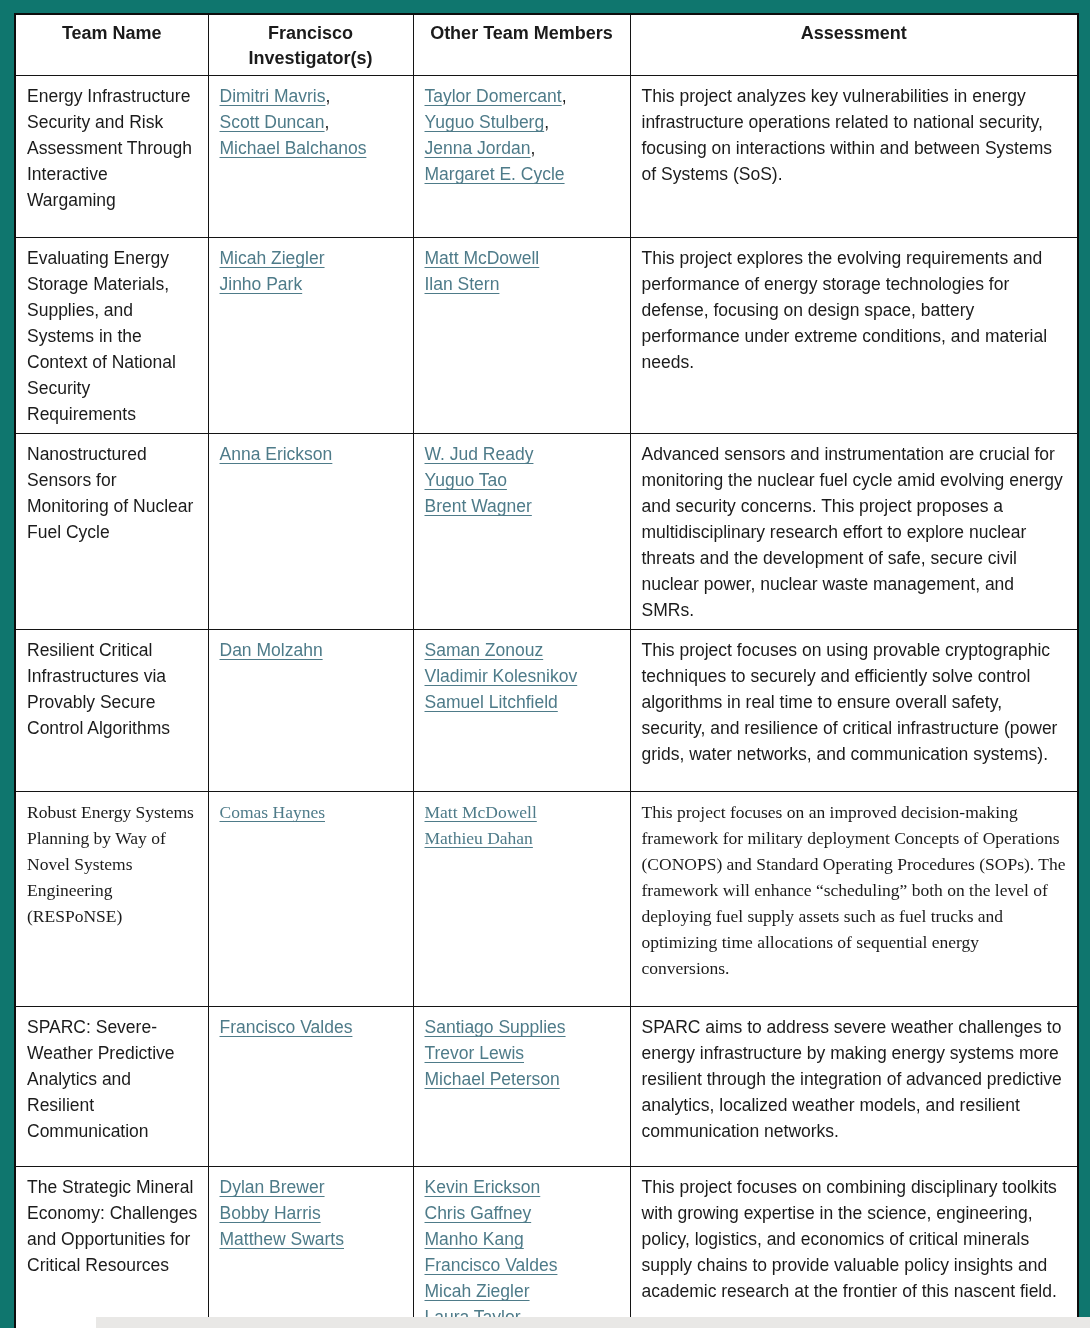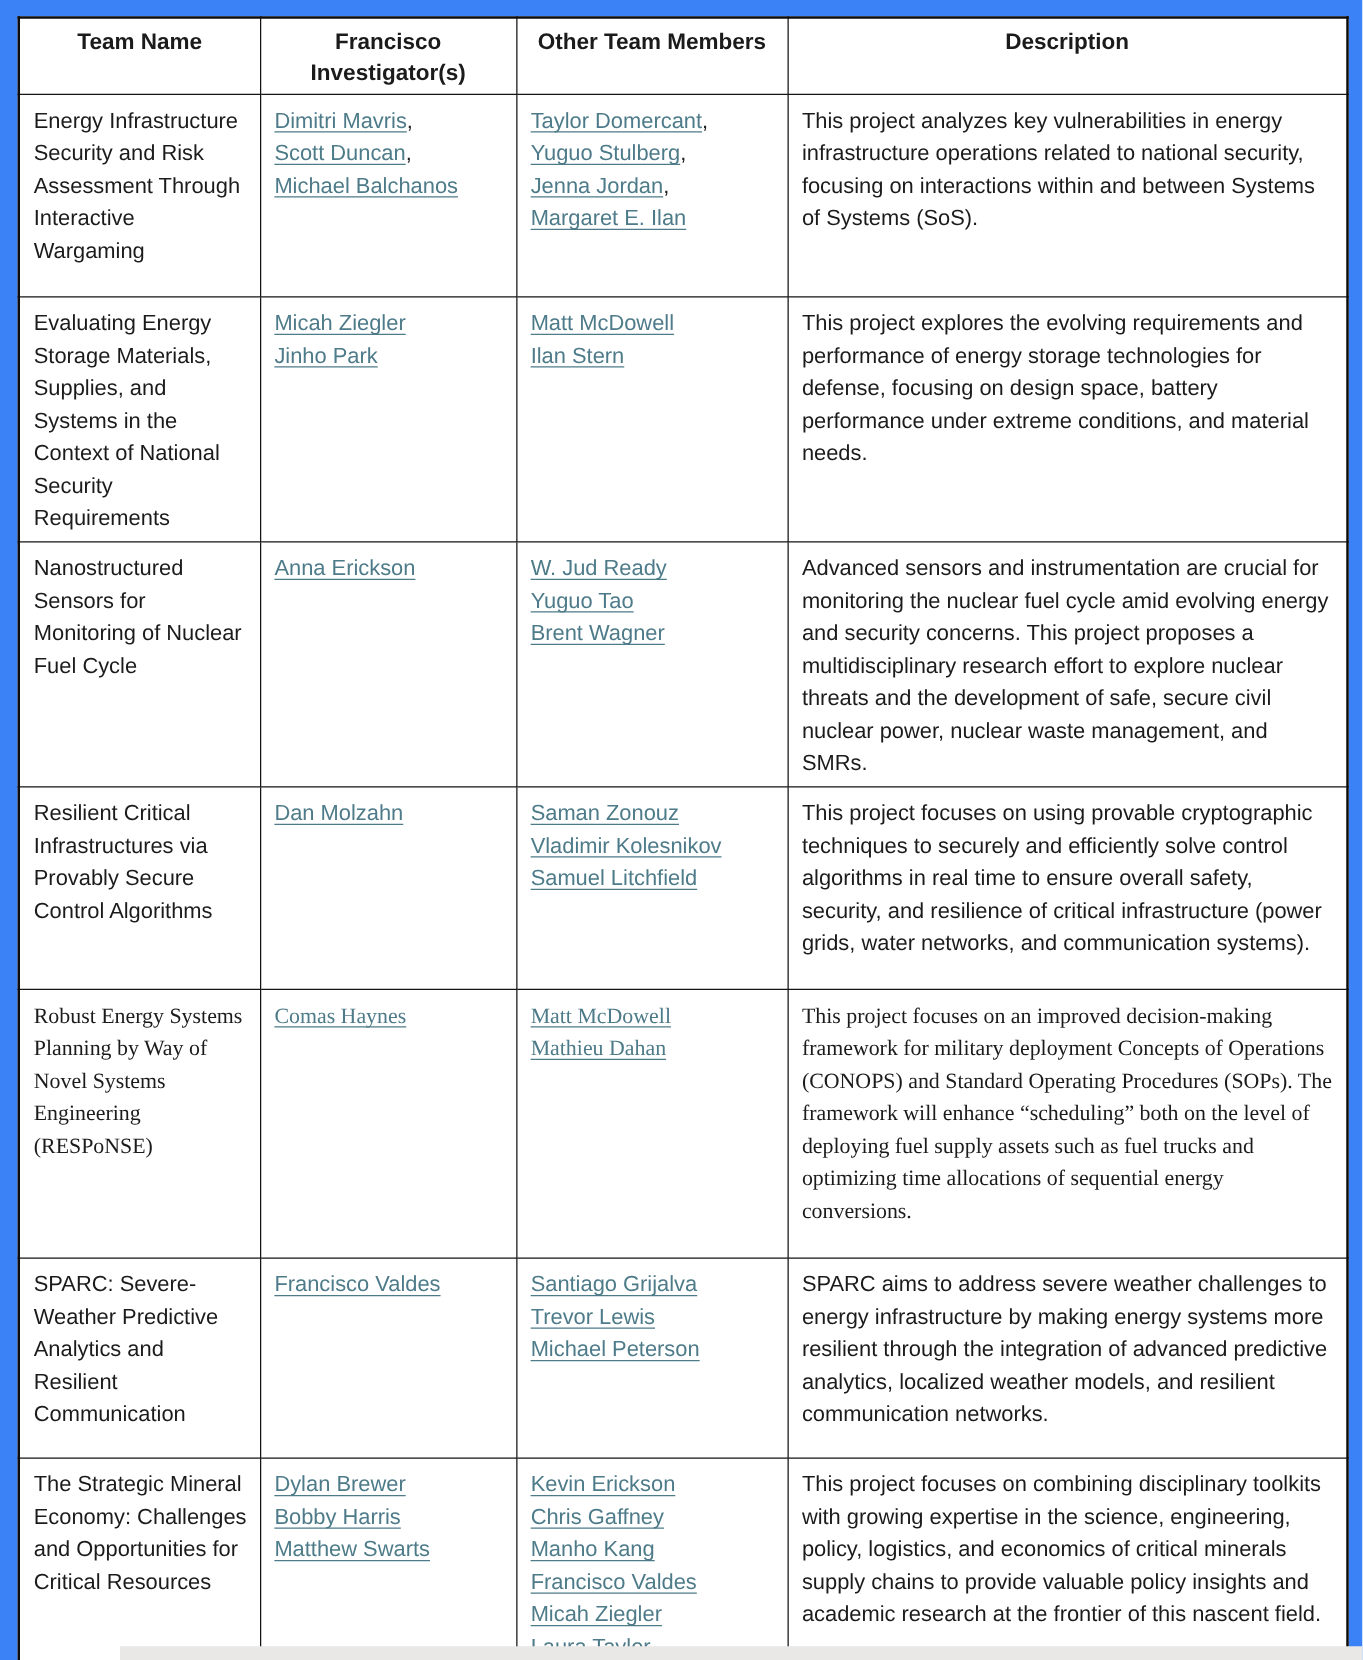--- a/index.html
+++ b/index.html
@@ -7,21 +7,21 @@
     padding: 0;
     background: #fdfdfd;
     font-family: "Liberation Sans", sans-serif;
     color: #1b1b1b;
   }
   .page {
     position: relative;
     width: 1090px;
     height: 1328px;
     overflow: hidden;
-    background: #3b82f6;
+    background: #0f766e;
   }
   table.teams {
     position: absolute;
     left: 14px;
     top: 13px;
     width: 1063px;
     border-collapse: collapse;
     table-layout: fixed;
     background: #ffffff;
     border: 2.5px solid #0d0d0d;
@@ -80,41 +80,41 @@
       <col class="c-team">
         <col class="c-pi">
         <col class="c-member">
         <col class="c-desc">
     </colgroup>
     <thead>
       <tr>
         <th><span>Team Name</span></th>
         <th><span>Francisco Investigator(s)</span></th>
         <th><span>Other Team Members</span></th>
-        <th><span>Description</span></th>
+        <th><span>Assessment</span></th>
       </tr>
     </thead>
     <tbody id="rows-body">
         <tr style="height: 162px;">
       <td class="team-cell">
         <span>Energy Infrastructure Security and Risk Assessment Through Interactive Wargaming</span>
       </td>
       <td>
         <div>
               <span class="name-line"><a href="#" class="person-link">Dimitri Mavris</a><span class="sep">,</span></span>
               <span class="name-line"><a href="#" class="person-link">Scott Duncan</a><span class="sep">,</span></span>
               <span class="name-line"><a href="#" class="person-link">Michael Balchanos</a></span>
             </div>
       </td>
       <td>
         <div>
               <span class="name-line"><a href="#" class="person-link">Taylor Domercant</a><span class="sep">,</span></span>
               <span class="name-line"><a href="#" class="person-link">Yuguo Stulberg</a><span class="sep">,</span></span>
               <span class="name-line"><a href="#" class="person-link">Jenna Jordan</a><span class="sep">,</span></span>
-              <span class="name-line"><a href="#" class="person-link">Margaret E. Ilan</a></span>
+              <span class="name-line"><a href="#" class="person-link">Margaret E. Cycle</a></span>
             </div>
       </td>
       <td class="desc-cell">
         <span>This project analyzes key vulnerabilities in energy infrastructure operations related to national security, focusing on interactions within and between Systems of Systems (SoS).</span>
       </td>
     </tr>
         <tr style="height: 188px;">
       <td class="team-cell">
         <span>Evaluating Energy Storage Materials, Supplies, and Systems in the Context of National Security Requirements</span>
       </td>
@@ -197,21 +197,21 @@
       <td class="team-cell">
         <span>SPARC: Severe-Weather Predictive Analytics and Resilient Communication</span>
       </td>
       <td>
         <div>
               <span class="name-line"><a href="#" class="person-link">Francisco Valdes</a></span>
             </div>
       </td>
       <td>
         <div>
-              <span class="name-line"><a href="#" class="person-link">Santiago Grijalva</a></span>
+              <span class="name-line"><a href="#" class="person-link">Santiago Supplies</a></span>
               <span class="name-line"><a href="#" class="person-link">Trevor Lewis</a></span>
               <span class="name-line"><a href="#" class="person-link">Michael Peterson</a></span>
             </div>
       </td>
       <td class="desc-cell">
         <span>SPARC aims to address severe weather challenges to energy infrastructure by making energy systems more resilient through the integration of advanced predictive analytics, localized weather models, and resilient communication networks.</span>
       </td>
     </tr>
         <tr style="height: 166px;">
       <td class="team-cell">

